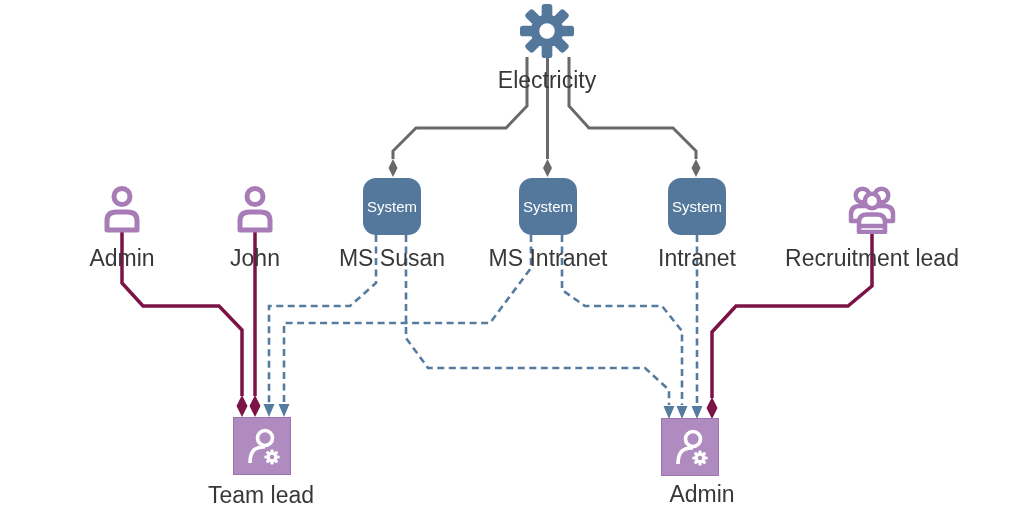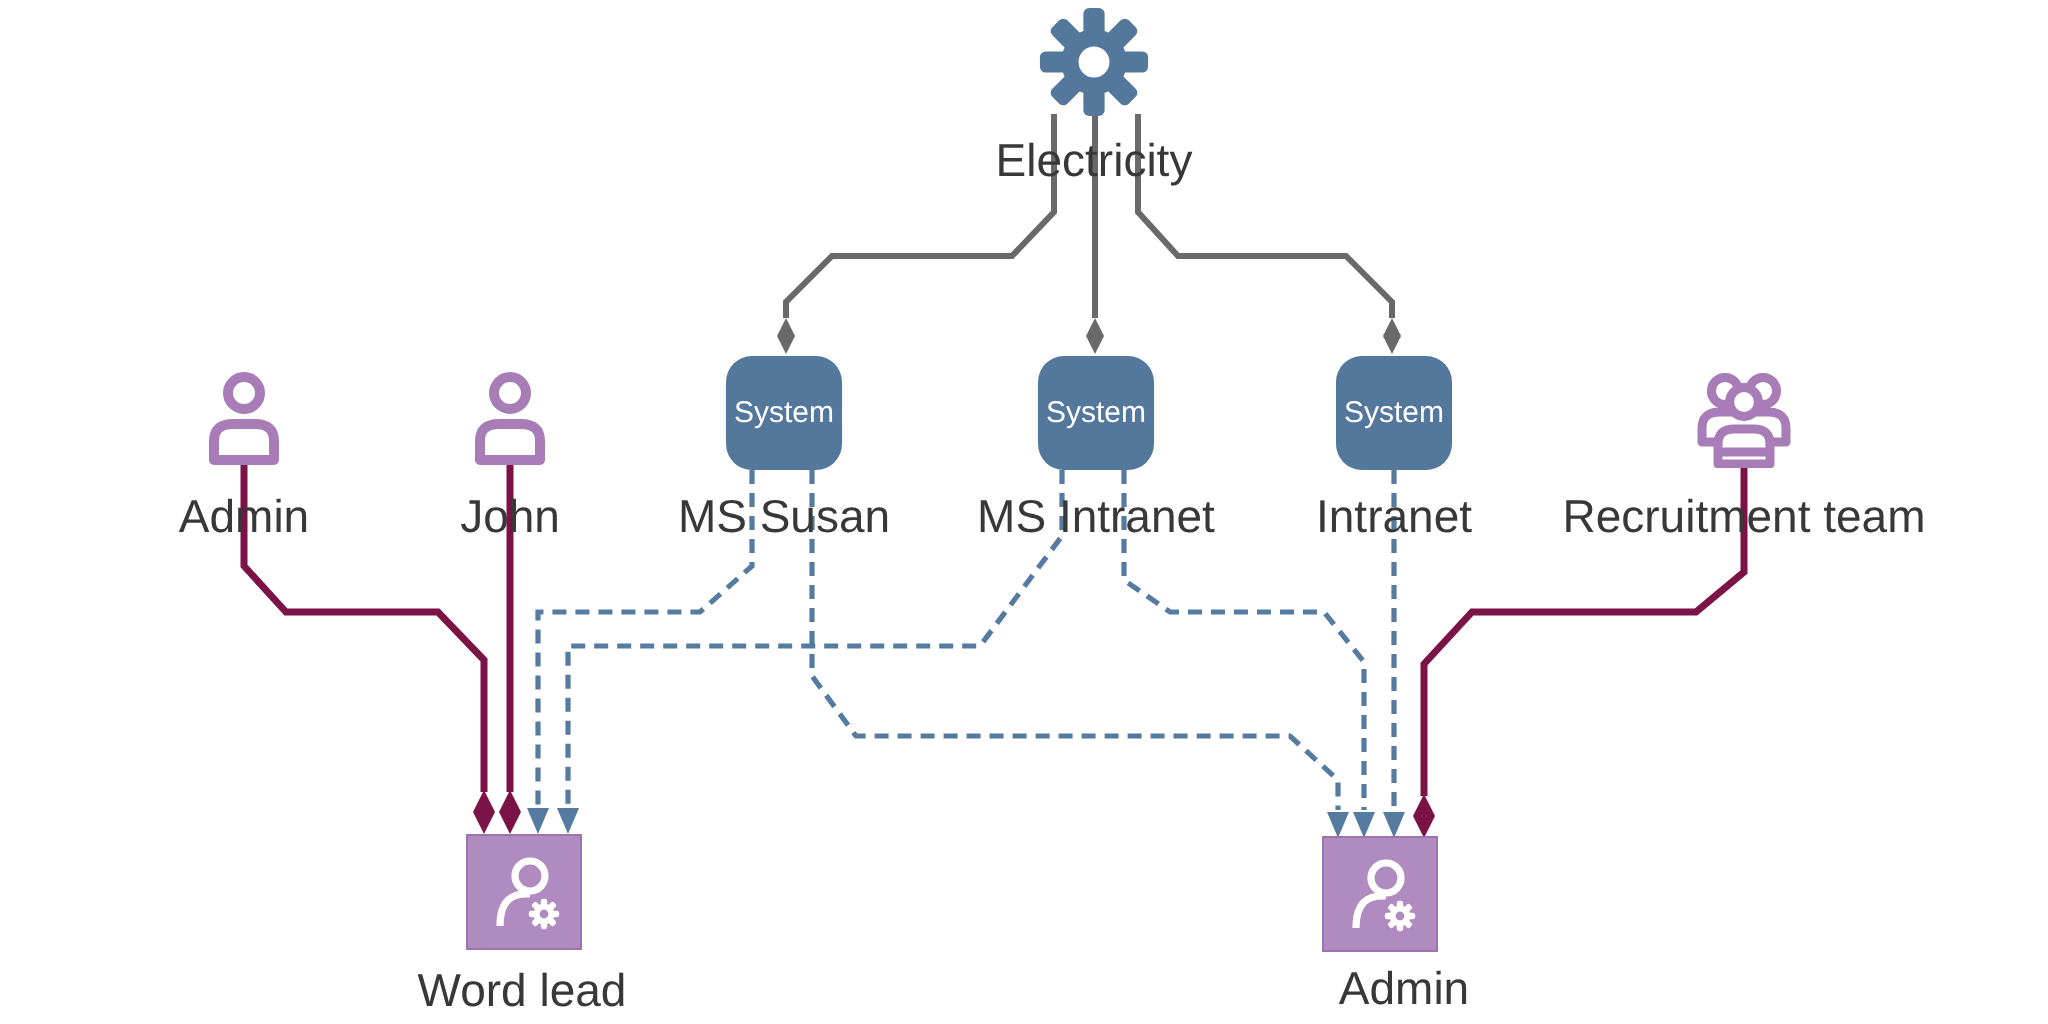--- a/index.html
+++ b/index.html
@@ -111,21 +111,21 @@
   <div class="lbl" style="left:255px;top:246px">John</div>
 
   <svg class="icon" style="left:845px;top:184px" width="54" height="50" viewBox="-27 -25 54 50">
     <circle class="stroke-purple" stroke-width="4.5" cx="-9.5" cy="-13.5" r="6.8"></circle>
     <circle class="stroke-purple" stroke-width="4.5" cx="9.5" cy="-13.5" r="6.8"></circle>
     <path class="stroke-purple" stroke-width="4.5" stroke-linejoin="round" d="M-21,12 L-21,5 Q-21,-3 -12,-3 L12,-3 Q21,-3 21,5 L21,12 Z"></path>
     <circle class="occlude" stroke-width="4.5" cx="0" cy="-8" r="7.2"></circle>
     <path class="occlude" stroke-width="4.5" stroke-linejoin="round" d="M-13,23 L-13,13 Q-13,5.5 -5,5.5 L5,5.5 Q13,5.5 13,13 L13,23 Z"></path>
     <path class="stroke-purple" stroke-width="4.5" d="M-13,17 L13,17"></path>
   </svg>
-  <div class="lbl" style="left:872px;top:246px">Recruitment team</div>
+  <div class="lbl" style="left:872px;top:246px">Recruitment lead</div>
 
   <div class="sysbox" style="left:363px">
     <span>System</span>
   </div>
   <div class="sysbox" style="left:519px">
     <span>System</span>
   </div>
   <div class="sysbox" style="left:668px">
     <span>System</span>
   </div>
@@ -140,21 +140,21 @@
       <g fill="#fff" transform="translate(10,11)">
         <rect x="-1.6" y="-7.6" width="3.2" height="15.2" rx="1.2"></rect>
         <rect x="-1.6" y="-7.6" width="3.2" height="15.2" rx="1.2" transform="rotate(45)"></rect>
         <rect x="-1.6" y="-7.6" width="3.2" height="15.2" rx="1.2" transform="rotate(90)"></rect>
         <rect x="-1.6" y="-7.6" width="3.2" height="15.2" rx="1.2" transform="rotate(135)"></rect>
         <circle r="5.2"></circle>
         <circle class="role-hole" r="2.2"></circle>
       </g>
     </svg>
   </div>
-  <div class="lbl" style="left:261px;top:483px">Word lead</div>
+  <div class="lbl" style="left:261px;top:483px">Team lead</div>
 
   <div class="rolebox" style="left:661px;top:418px">
     <svg width="44" height="44" viewBox="-22 -22 44 44">
       <circle class="role-stroke" stroke-width="3.6" cx="3" cy="-8" r="7.5"></circle>
       <path class="role-stroke" stroke-width="3.6" d="M-12,17 C-12,4 -6,0.5 3,1"></path>
       <g fill="#fff" transform="translate(10,11)">
         <rect x="-1.6" y="-7.6" width="3.2" height="15.2" rx="1.2"></rect>
         <rect x="-1.6" y="-7.6" width="3.2" height="15.2" rx="1.2" transform="rotate(45)"></rect>
         <rect x="-1.6" y="-7.6" width="3.2" height="15.2" rx="1.2" transform="rotate(90)"></rect>
         <rect x="-1.6" y="-7.6" width="3.2" height="15.2" rx="1.2" transform="rotate(135)"></rect>

